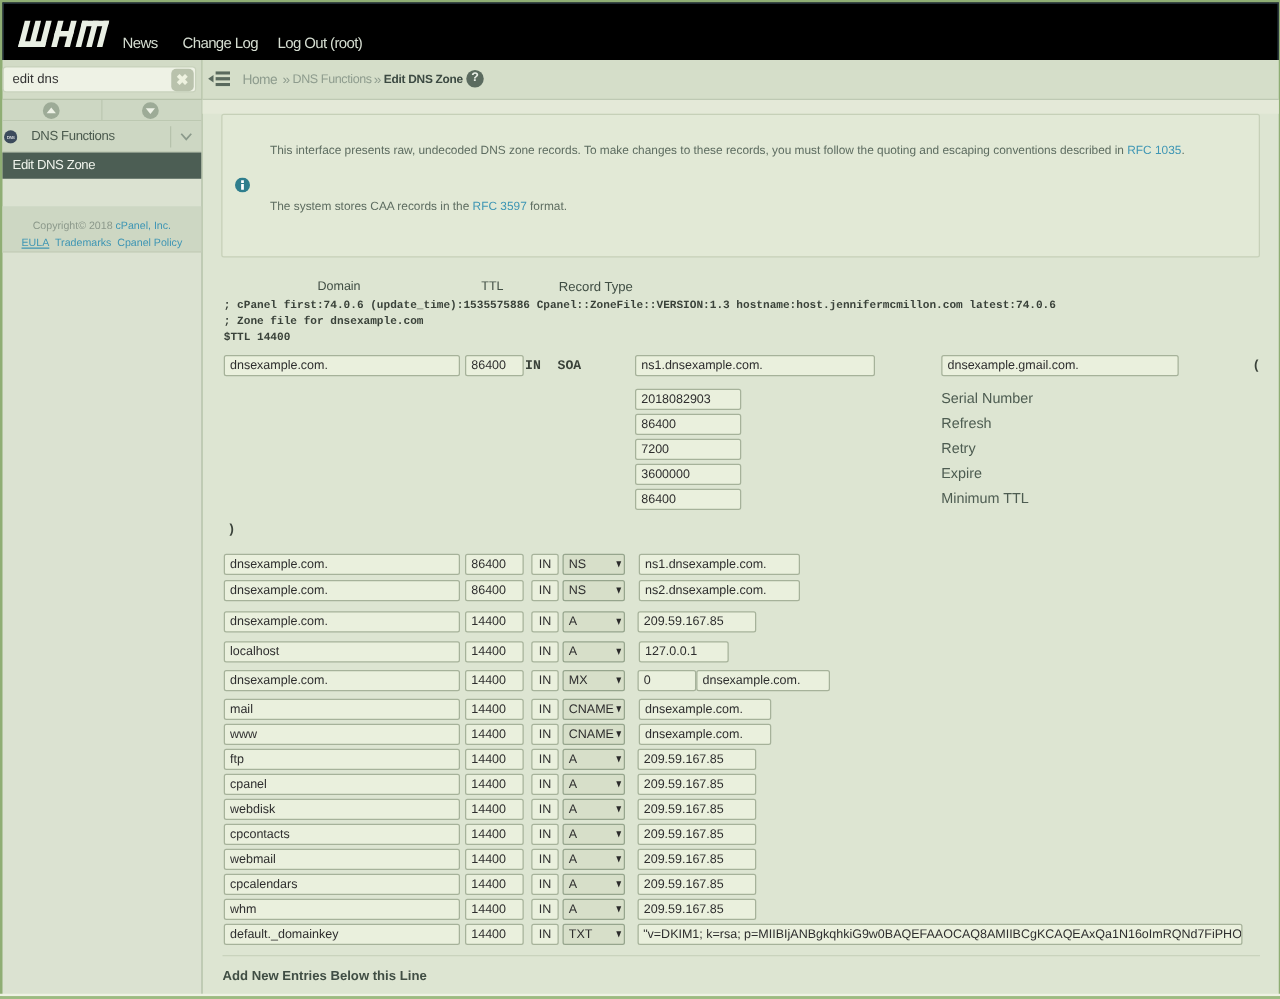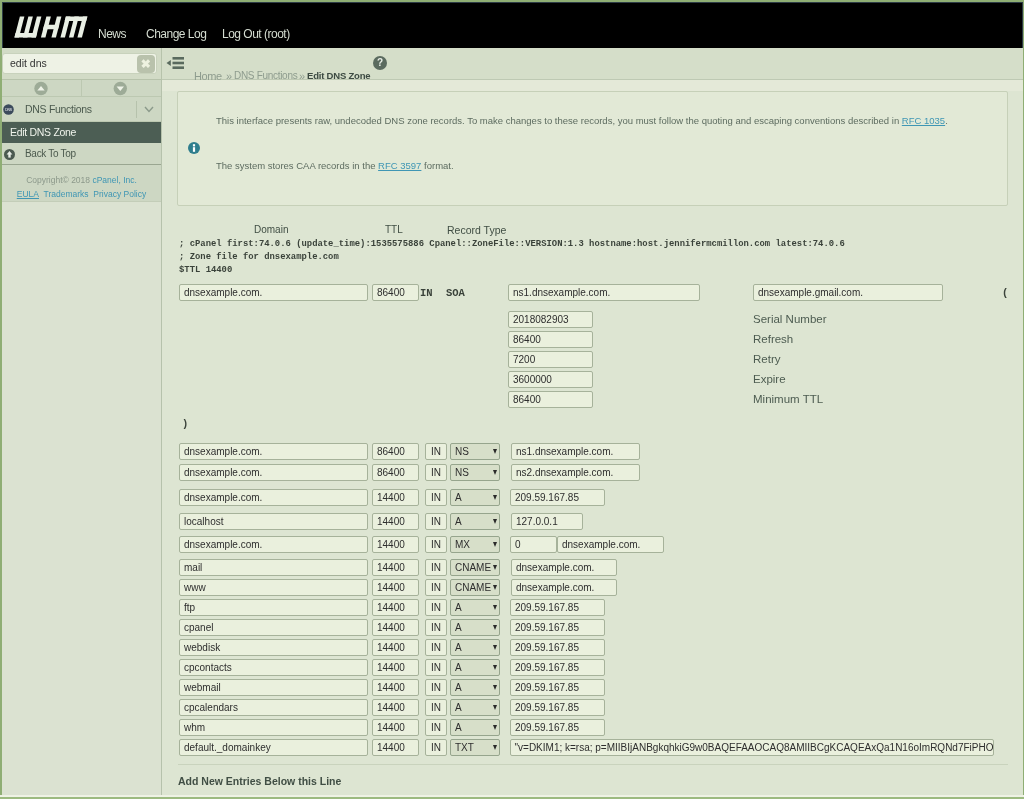--- a/index.html
+++ b/index.html
@@ -14,21 +14,21 @@
 #searchstrip{left:2px;top:48px;width:160px;height:32px;background:#d2dbc6;
   border-bottom:1px solid #b7c3ab;border-right:1px solid #b7c3ab}
 #searchbox{left:2px;top:53px;width:155px;height:21px;background:#eef2e5;
   border:1px solid #c8d2bc;border-radius:3px;font-size:10.5px;color:#333;
   line-height:19px;padding-left:7px}
 #xbtn{left:137px;top:55px;width:17.5px;height:18px;background:#b9c2ac;
   border-radius:4px;color:#eef2e0;font-size:12px;font-weight:bold;
   text-align:center;line-height:18px}
 #crumb{left:162px;top:48px;width:861px;height:32px;background:#d5dec9;
   border-bottom:1px solid #bec9b3}
-.crumbtxt{position:absolute;top:60px;height:18px;line-height:32px;font-size:11px;letter-spacing:-0.4px;color:#8e9c8e}
+.crumbtxt{position:absolute;top:48px;height:18px;line-height:32px;font-size:11px;letter-spacing:-0.4px;color:#8e9c8e}
 
 #side{left:2px;top:80px;width:160px;height:717px;background:#dbe2d1;
   border-right:1px solid #b6c2ac}
 .srow{position:absolute;left:0;width:159px;background:#cdd7c3;border-bottom:1px solid #bcc8b1}
 #updown{top:0;height:17px}
 #updown .div{position:absolute;left:79px;top:0;width:1px;height:16px;background:#bcc8b1}
 #accdns{top:17px;height:25px;font-size:10.5px;letter-spacing:-0.3px;color:#4b5a4e;line-height:25px}
 #accdns .vdiv{position:absolute;left:134px;top:4px;width:1px;height:17px;background:#b6c2ac}
 #active{top:42px;height:21px;background:#4c5e54;color:#f0f4ec;font-size:10.5px;letter-spacing:-0.3px;
   line-height:21px;padding-left:8px;border-bottom:none}
@@ -36,21 +36,21 @@
 #copy{top:85px;height:37px;padding-top:9px;border-bottom-color:#c3cdb8;font-size:8.5px;line-height:13.5px;color:#8c998b;text-align:center}
 #copy a{color:#3f96b4;text-decoration:none}
 #copy .u{text-decoration:underline}
 
 #main{left:162px;top:80px;width:861px;height:717px;background:#dde5d2}
 #lightband{left:162px;top:80px;width:861px;height:11px;background:#e4e9d8}
 #callout{left:177px;top:91px;width:831px;height:115px;background:#e2e9d6;
   border:1px solid #c6d0b8;border-radius:2px}
 #callout .line{position:absolute;left:38px;font-size:9.5px;
   color:#5d6c60;height:12px;line-height:12px;white-space:nowrap}
-#callout a{color:#3f96b4;text-decoration:underline}
+#callout a{color:#3f96b4;}
 .mono{position:absolute;font-family:"Liberation Mono",monospace;font-size:8.9px;
   font-weight:bold;color:#3a423a;white-space:nowrap}
 .mono2{position:absolute;font-family:"Liberation Mono",monospace;font-size:10.5px;
   font-weight:bold;color:#3a423a;white-space:nowrap}
 .hlabel{position:absolute;font-size:10px;font-weight:normal;color:#404e44;
   height:14px;line-height:14px}
 .inp{position:absolute;height:17px;background:#eaf0dd;border:1px solid #a6b29a;
   border-radius:2px;font-size:10px;color:#2e2e2e;line-height:15px;
   padding-left:4px;white-space:nowrap;overflow:hidden}
 .inbox{text-align:center;padding-left:0}
@@ -120,30 +120,22 @@
 <circle cx="5.5" cy="5.5" r="5.3" fill="#3c4b5c"></circle>
         <text x="5.5" y="7.3" font-size="3.4" fill="#fff" text-anchor="middle" font-family="Liberation Sans">DNS</text>
       </svg>
       <span style="position:absolute;left:23px">DNS Functions</span>
       <div class="vdiv"></div>
       <svg class="abs" style="left:142px;top:9px" width="10" height="7" viewBox="0 0 10 7">
 <polyline points="1,1 5,5.5 9,1" fill="none" stroke="#8b9a8b" stroke-width="1.4"></polyline>
       </svg>
     </div>
 <div id="active" class="srow">Edit DNS Zone</div>
-<div id="backtop" class="srow">
-      <svg class="abs" style="left:2px;top:6px" width="11" height="11" viewBox="0 0 11 11">
-<circle cx="5.5" cy="5.5" r="5.5" fill="#4b5a50"></circle>
-<polygon points="5.5,2 8.4,5.4 2.6,5.4" fill="#e9eee6"></polygon>
-        <rect x="4.3" y="4.6" width="2.4" height="4" fill="#e9eee6"></rect>
-      </svg>
-      <span style="position:absolute;left:23px">Back To Top</span>
-    </div>
 <div id="copy" class="srow">Copyright© 2018 <a>cPanel, Inc.</a><br>
-<a class="u">EULA</a>&nbsp; <a>Trademarks</a>&nbsp; <a>Privacy Policy</a></div>
+<a class="u">EULA</a>&nbsp; <a>Trademarks</a>&nbsp; <a>Cpanel Policy</a></div>
 </div>
 <div id="lightband" class="abs"></div>
 <div id="callout" class="abs">
 <div class="line" style="top:23px">This interface presents raw, undecoded DNS zone records. To make changes to these records, you must follow the quoting and escaping conventions described in <a>RFC 1035</a>.</div>
 <div class="line" style="top:68px">The system stores CAA records in the <a>RFC 3597</a> format.</div>
 </div>
 <svg class="abs" style="left:188px;top:142px" width="12" height="12" viewBox="0 0 12 12">
 <circle cx="6" cy="6" r="6" fill="#2f7e8d"></circle>
 <rect x="4.9" y="2.2" width="2.2" height="2.2" fill="#fff"></rect>
 <rect x="4.9" y="5.2" width="2.2" height="4.6" fill="#fff"></rect>

